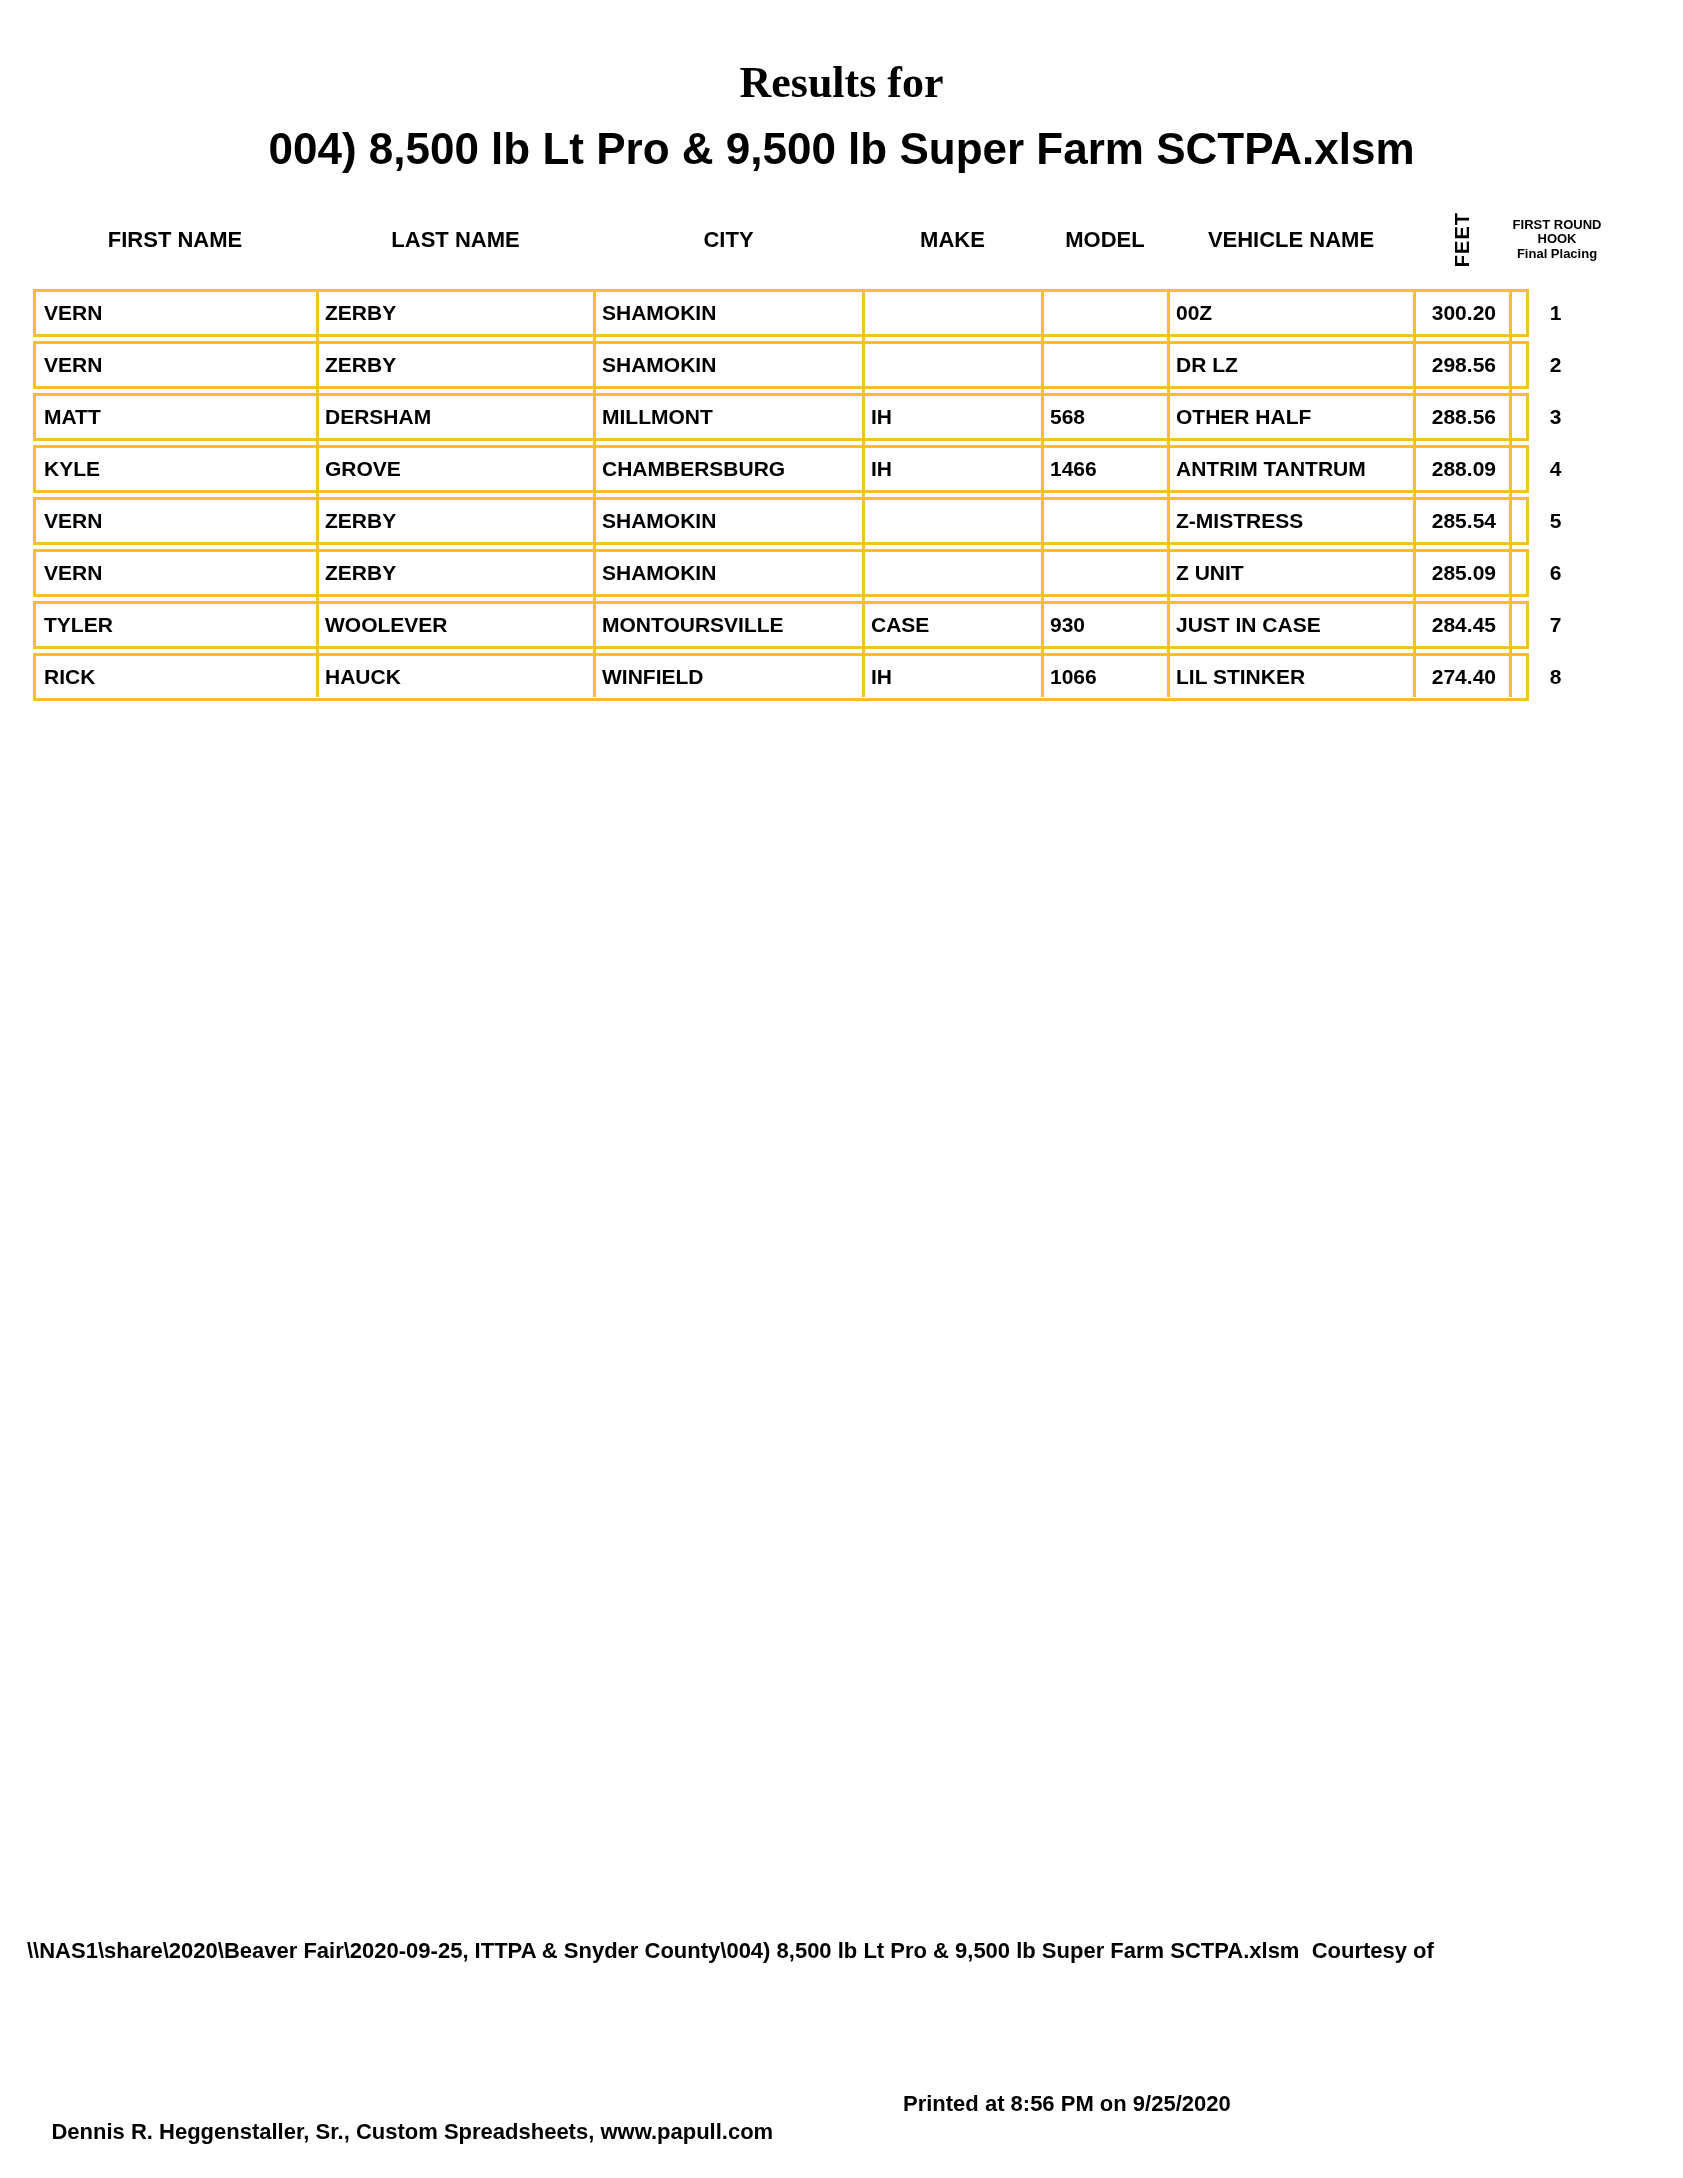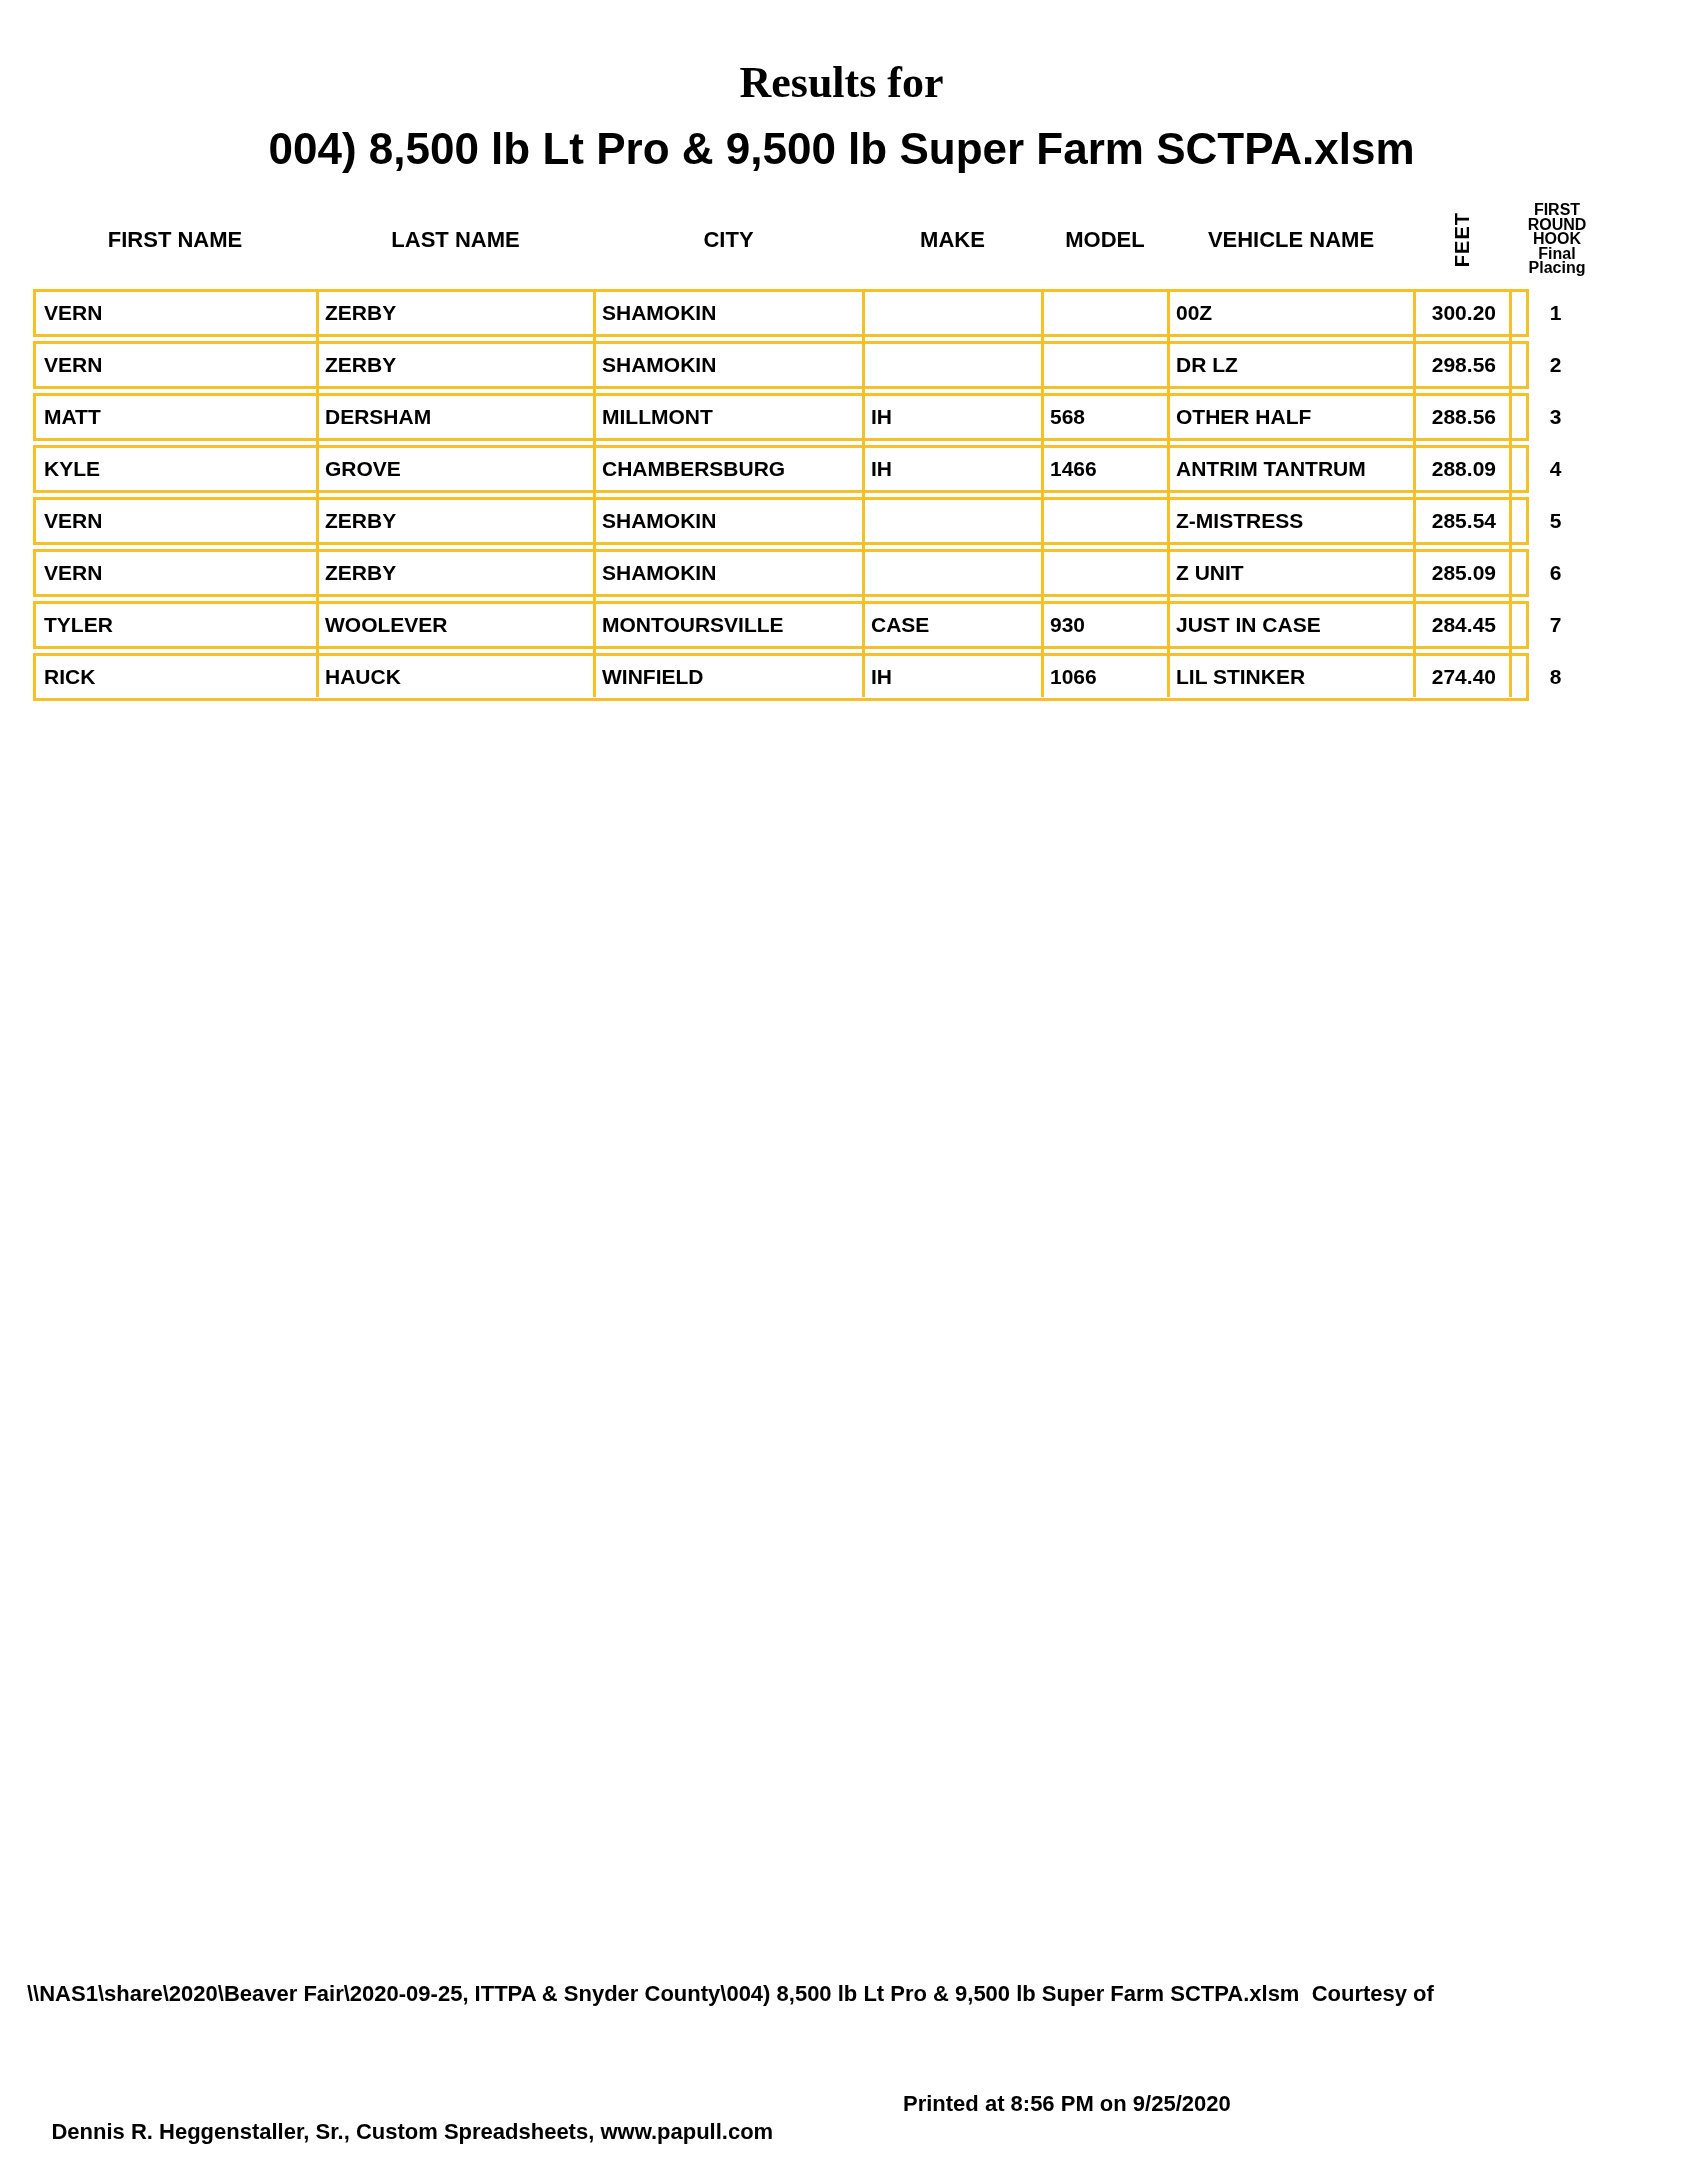--- a/index.html
+++ b/index.html
@@ -42,21 +42,21 @@
   }
   .col-headers .hcell { text-align: center; }
   .vertical-text {
     writing-mode: vertical-rl;
     transform: rotate(180deg);
     font-size: 20px;
     letter-spacing: 1px;
     line-height: 20px;
   }
   .placing-header {
-    font-size: 16px;
+    font-size: 13px;
     line-height: 14.4px;
     text-align: center;
   }
 
   
   .tbl {
     position: absolute;
     left: 33px;
     top: 289px;
     width: 1496px;
@@ -89,21 +89,21 @@
     background: var(--gold);
   }
   .vl1 { left: 283px; } .vl2 { left: 560px; } .vl3 { left: 829px; }
   .vl4 { left: 1008px; } .vl5 { left: 1134px; } .vl6 { left: 1380px; }
   .vl7 { left: 1476px; }
 
   
   .footer-line1 {
     position: absolute;
     left: 27px;
-    top: 1980px;
+    top: 1937px;
     font-size: 22px;
     line-height: 28px;
     white-space: pre;
   }
   .footer-line2 {
     position: absolute;
     left: 0;
     top: 2090px;
     width: 100%;
     font-size: 22px;

